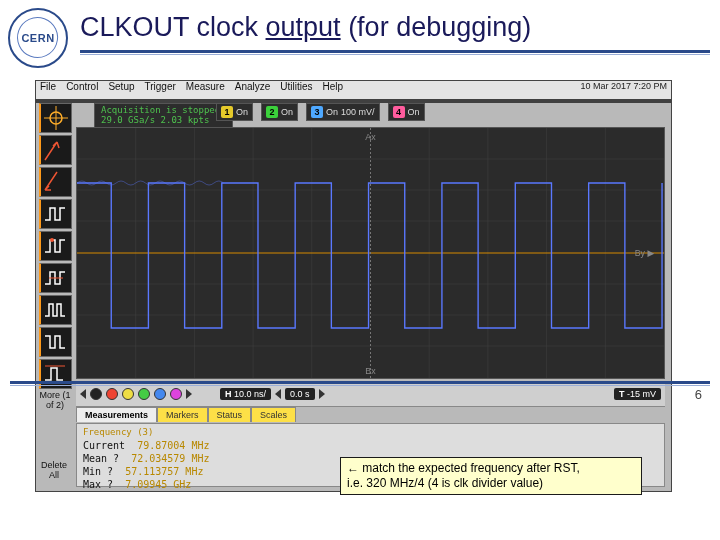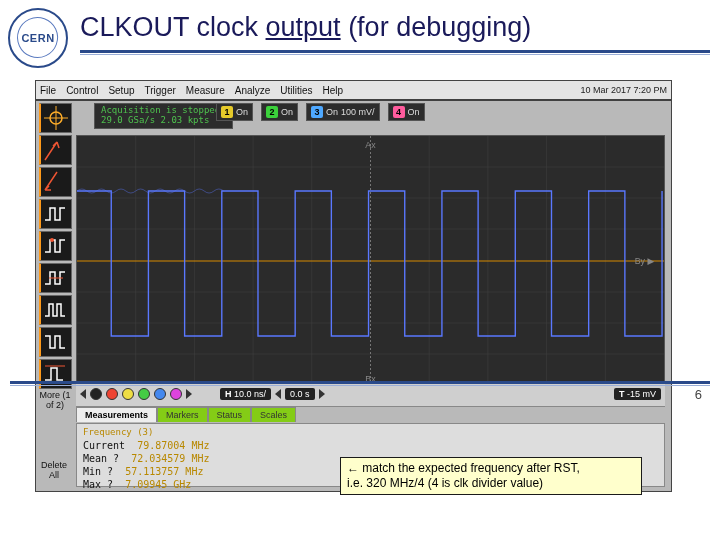--- a/index.html
+++ b/index.html
@@ -35,22 +35,22 @@
   .scope {
     position: absolute;
     left: 35px; top: 80px;
     width: 635px; height: 410px;
     background: #b9b9b9;
     border: 1px solid #444;
     font-family: "Segoe UI", Tahoma, sans-serif;
   }
 
   .menubar {
-    height: 18px; background: #e4e4e4; display: flex; align-items: center;
-    padding: 0 4px; gap: 10px; font-size: 10px; color: #111; border-bottom: 2px solid #404040;
+    height: 18px; background: #e4e4e4; display: flex; align-items: flex-start;
+    padding: 0 4px; gap: 10px; font-size: 10px; color: #111; border-bottom: 4px solid #404040;
   }
   .menubar .item { cursor: default; }
   .menubar .ts { margin-left: auto; font-size: 9px; color: #222; }
 
   .acq {
     position: absolute; top: 22px; left: 58px;
     color: #4ec24e; font-size: 9px; font-family: monospace; line-height: 1.1;
     background: #2c2c2c; padding: 2px 6px; border: 1px solid #555;
   }
 
@@ -78,21 +78,21 @@
     width: 30px; height: 28px; background: #1a1a1a; border: 1px solid #666;
     border-left: 2px solid #ff9a1a;
     position: relative;
   }
   
   .tbtn svg { width: 100%; height: 100%; }
   .more-label { color:#111; font-size:9px; text-align:center; line-height:1.1; }
 
   
   .wave {
-    position: absolute; left: 40px; right: 6px; top: 54px; height: 250px;
+    position: absolute; left: 40px; right: 6px; top: 46px; height: 250px;
     background: #2b2b2b; border: 1px solid #555;
   }
   .wave svg { width: 100%; height: 100%; display:block; }
 
   
   .ctrlbar {
     position: absolute; left: 40px; right: 6px; top: 300px; height: 24px;
     background: #cfcfcf; border-top: 1px solid #888; border-bottom: 1px solid #888;
     display: flex; align-items: center; gap: 4px; padding: 0 4px; font-size: 9px;
   }
@@ -103,21 +103,21 @@
   .arw.l { border-right:6px solid #333; }
   .arw.r { border-left:6px solid #333; }
   .hchip { background:#222;color:#fff;padding:1px 5px;border-radius:2px;font-size:9px; }
   .tchip { margin-left:auto; background:#222;color:#fff;padding:1px 5px;border-radius:2px;font-size:9px; }
 
   
   .tabs {
     position: absolute; left: 40px; top: 326px; display:flex; gap:0; font-size:9px;
   }
   .tab {
-    padding: 2px 8px; background:#84cc16; border:1px solid #888; border-bottom:none;
+    padding: 2px 8px; background:#fde047; border:1px solid #888; border-bottom:none;
     color:#333;
   }
   .tab.active { background:#eee; font-weight:bold; color:#000; }
 
   .measpanel {
     position: absolute; left: 40px; right: 6px; top: 342px; bottom: 4px;
     background:#ddd; border:1px solid #888; padding: 3px 6px;
     font-family: monospace; font-size: 10px; color:#111; line-height: 1.3;
   }
   .measpanel .hdr { color:#555; font-size:9px; }

